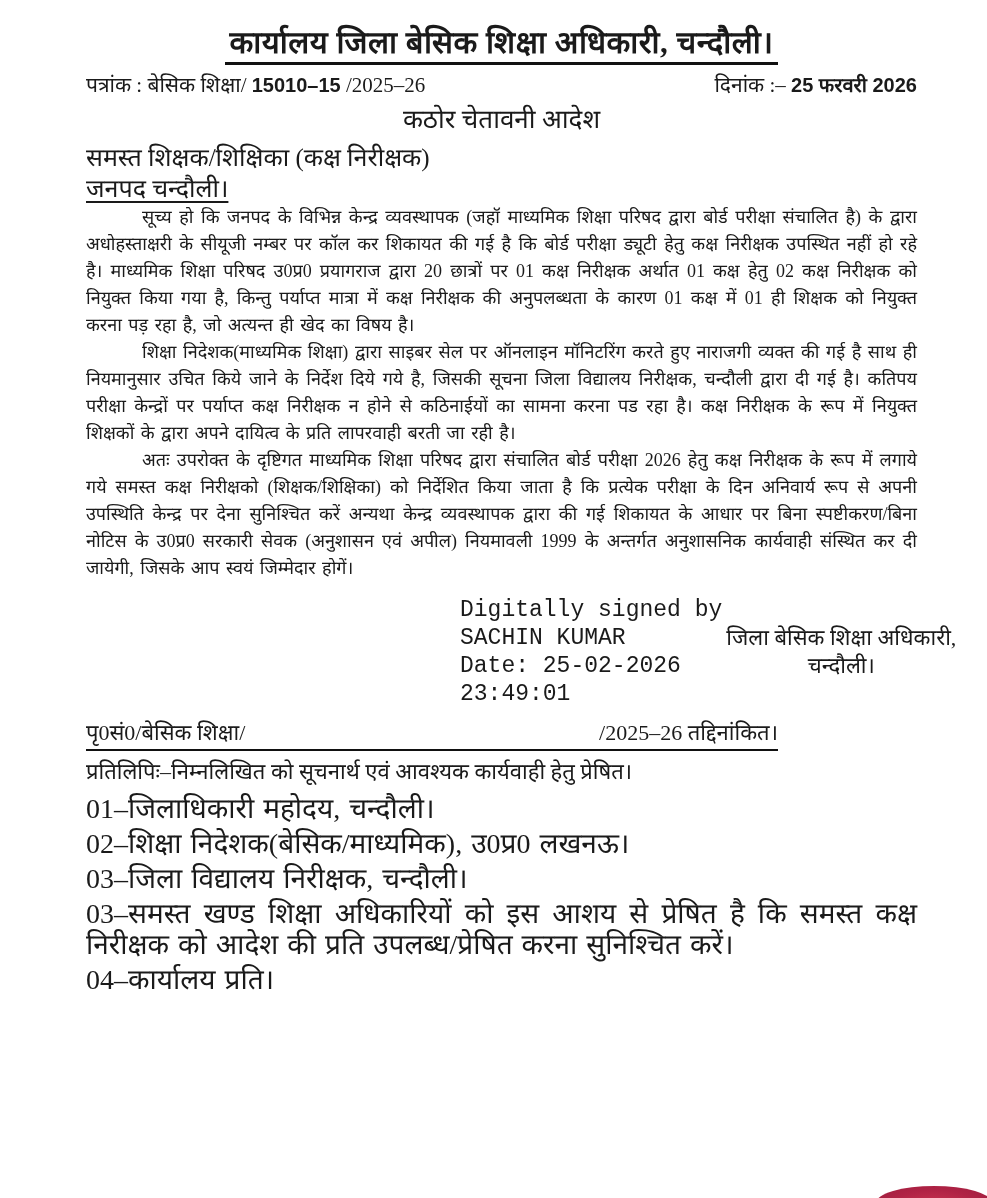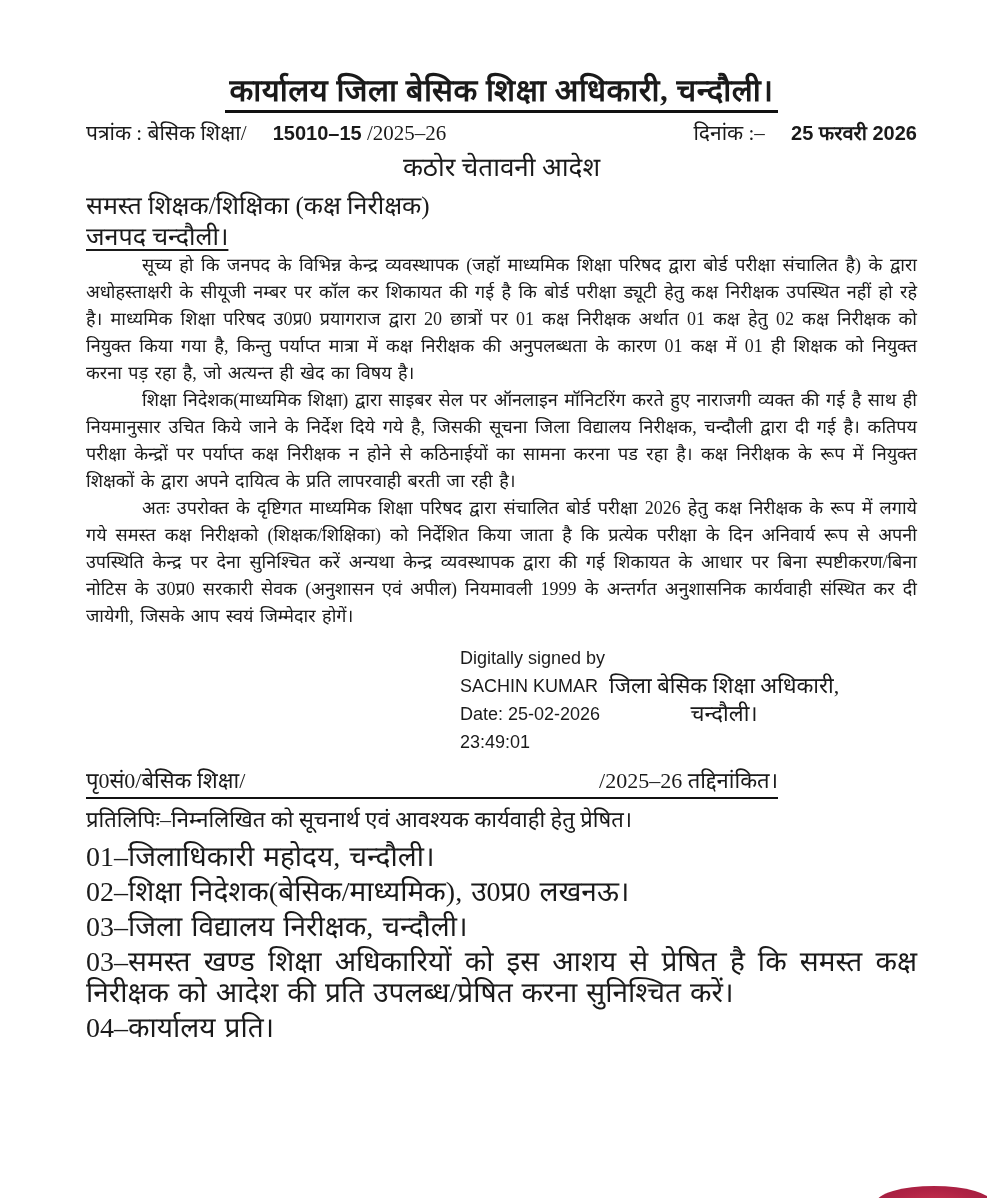--- a/index.html
+++ b/index.html
@@ -12,21 +12,21 @@
     height: 1198px;
     position: relative;
     overflow: hidden;
     font-family: "Liberation Serif", serif;
     color: #1a1a1a;
   }
   .page {
     position: relative;
     width: 987px;
     height: 1198px;
-    padding: 68px 70px 0 86px;
+    padding: 20px 70px 0 86px;
     box-sizing: border-box;
   }
   
   .office-title {
     text-align: center;
     font-size: 31px;
     font-weight: bold;
     letter-spacing: 0.5px;
     margin-bottom: 8px;
   }
@@ -35,21 +35,21 @@
     padding: 0 4px 2px 4px;
   }
   .ref-row {
     display: flex;
     justify-content: space-between;
     align-items: baseline;
     font-size: 21px;
     margin-bottom: 2px;
   }
   .ref-left, .ref-right { white-space: nowrap; }
-  .ref-num, .date-val { font-weight: bold; font-family: "Liberation Sans", sans-serif; font-size: 20px; margin-left: 21px; }
+  .ref-num, .date-val { font-weight: bold; font-family: "Liberation Sans", sans-serif; font-size: 20px; }
   .subject-title {
     text-align: center;
     font-size: 26px;
     margin: 2px 0 6px 0;
   }
   
   .addr-line { font-size: 25px; line-height: 31px; }
   .addr-underline { text-decoration: underline; text-underline-offset: 4px; }
   
   .para {
@@ -59,22 +59,22 @@
     text-indent: 56px;
     margin: 0;
     word-spacing: 2px;
   }
   
   .sig-block {
     display: flex;
     margin: 14px 0 6px 374px;
   }
   .dsig {
-    font-family: Liberation Sans, sans-serif;
-    font-size: 18px;
+    font-family: Liberation Mono, monospace;
+    font-size: 23px;
     line-height: 28px;
     white-space: nowrap;
   }
   .sig-hindi {
     font-size: 22px;
     line-height: 28px;
     text-align: center;
     padding-top: 28px;
     margin-left: 4px;
     white-space: nowrap;

